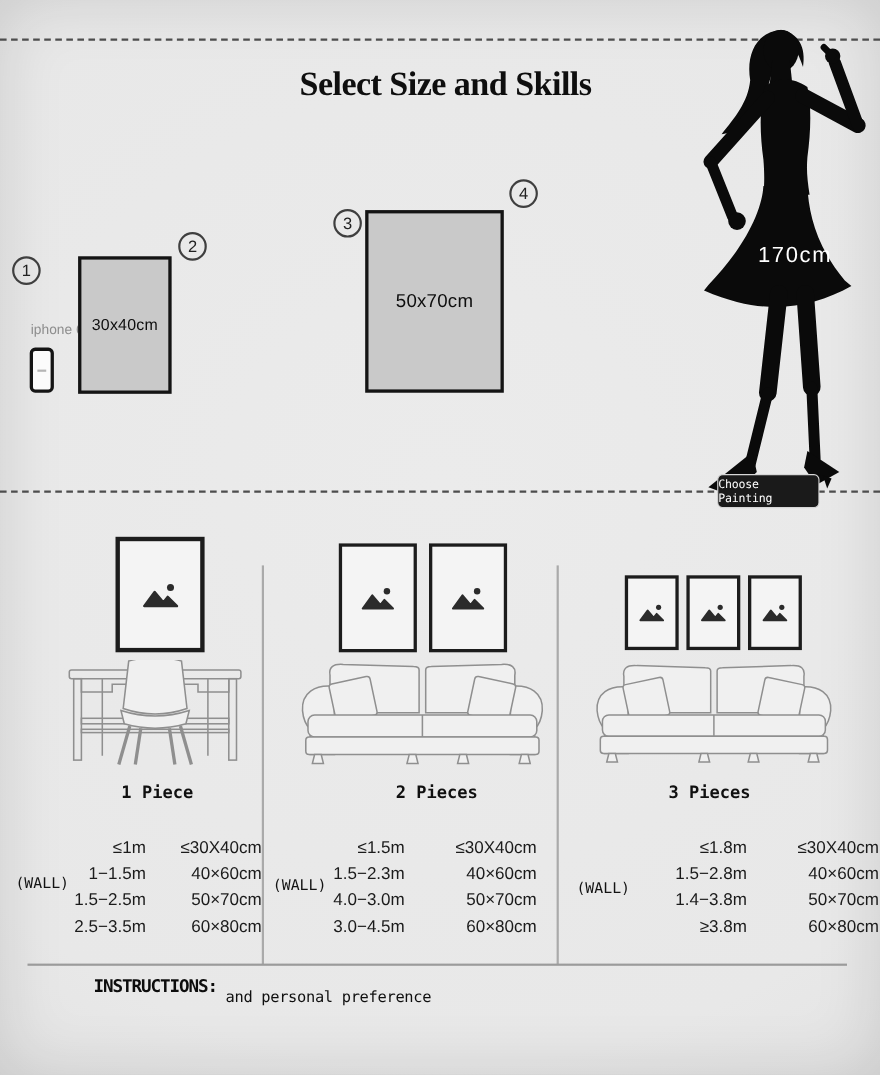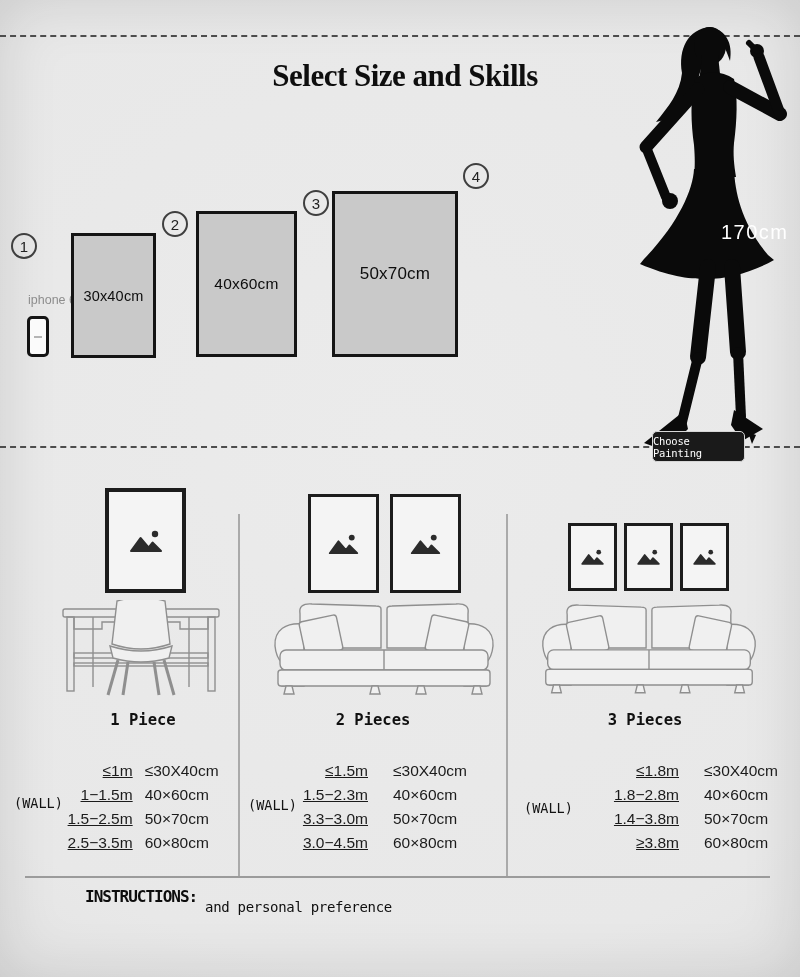--- a/index.html
+++ b/index.html
@@ -28,43 +28,43 @@
   .swatch span { color:#0d0d0d; letter-spacing:0.2px; }
   .phone-label { position:absolute; left:20px; top:293px; width:64px; text-align:center;
     font-size:12.5px; color:#8d8d8d; z-index:3; }
   .phone {
     position:absolute; left:27px; top:316px; width:22px; height:41px;
     border:3px solid #141414; border-radius:5px; background:#fbfbfb; z-index:3;
   }
   .phone::after { content:""; position:absolute; left:4px; top:17px; width:8px; height:2px; background:#b5b5b5; }
   .silhouette { position:absolute; left:620px; top:27px; width:172px; height:421px; z-index:2; }
   .model-height { position:absolute; left:689px; top:221px; z-index:3;
-    font-size:20px; letter-spacing:1.5px; color:#ffffff; font-weight:400;margin-left:32px; }
+    font-size:20px; letter-spacing:1.5px; color:#ffffff; font-weight:400; }
   .btn-choose {
     position:absolute; left:652px; top:431px; width:93px; height:31px; z-index:5;
     background:#1a1a1a; border:1px solid #d6d6d6; border-radius:5px;
     color:#fff; font-family:"DejaVu Sans Mono", monospace; font-size:10.5px;
     display:flex; align-items:center; justify-content:center; letter-spacing:-0.2px; cursor:pointer;
   }
   .divider-v { position:absolute; width:2px; background:#aaaaaa; z-index:1; }
   .rule-h { position:absolute; left:25px; top:876px; width:745px; height:2px; background:#9b9b9b; z-index:1; }
   .frame {
     position:absolute; background:#f4f4f4; border:4px solid #1c1c1c; z-index:2;
     display:flex; align-items:center; justify-content:center;
   }
   .frame svg { display:block; }
   .scene-svg { position:absolute; z-index:2; }
   .piece-label { position:absolute; width:120px; text-align:center; top:711px;
     font-family:"DejaVu Sans Mono", monospace; font-weight:bold; font-size:15.5px; color:#101010; z-index:2; }
   .wall-label { position:absolute; font-family:"DejaVu Sans Mono", monospace; font-weight:normal;
     font-size:13.5px; color:#131313; z-index:2; }
   .size-table { position:absolute; top:759px; z-index:2; }
   .size-table .trow { height:24px; display:flex; align-items:center; font-size:15.5px; color:#1b1b1b; }
-  .size-table .range { display:inline-block; text-align:right;text-decoration:underline; }
-  .size-table .size { display:inline-block; text-align:left; }
+  .size-table .range { display:inline-block; text-align:right; }
+  .size-table .size { display:inline-block; text-align:right; }
   .instr-label { position:absolute; left:85px; top:887px;
     font-family:"DejaVu Sans Mono", monospace; font-weight:bold; font-size:16px;
     letter-spacing:-1px; color:#0d0d0d; z-index:2; }
   .instr-line1 { position:absolute; left:205px; top:889px;
     font-family:"DejaVu Sans Mono", monospace; font-size:14px; letter-spacing:-0.3px; color:#0f0f0f; z-index:2; }
   .instr-line2 { position:absolute; left:205px; top:899px;
     font-family:"DejaVu Sans Mono", monospace; font-size:14px; letter-spacing:-0.3px; color:#0f0f0f; z-index:2; }
 </style>
 </head>
 <body>
@@ -87,23 +87,20 @@
     </div>
   <div class="circle-num" style="left:463px;top:163px">
       <span>4</span>
     </div>
 
   <div class="phone-label">iphone 6</div>
   <div class="phone"></div>
 
   <div class="swatch" style="left:71px;top:233px;width:85px;height:125px">
     <span style="font-size:14.5px">30x40cm</span>
-  </div>
-  <div class="swatch" style="left:196px;top:211px;width:101px;height:146px">
-    <span style="font-size:15.5px">40x60cm</span>
   </div>
   <div class="swatch" style="left:332px;top:191px;width:126px;height:166px;border-width:3.5px">
     <span style="font-size:17px">50x70cm</span>
   </div>
 
   <svg class="silhouette" viewBox="0 0 172 421" fill="#0a0a0a" stroke="none">
 
     <path d="M90,0 C68,2 58,22 62,46 C60,66 48,80 36,95 C50,93 64,82 72,68 C77,58 79,48 81,42 Z"></path>
     <path d="M90,0 C106,3 113,16 110,34 C106,22 100,8 88,3 Z"></path>
     <ellipse cx="90" cy="19" rx="16" ry="19"></ellipse>
@@ -193,21 +190,21 @@
     <rect x="34" y="22" width="38" height="36" rx="3" transform="rotate(-12 53 40)"></rect>
     <rect x="160" y="22" width="38" height="36" rx="3" transform="rotate(12 179 40)"></rect>
     <rect x="12" y="54" width="208" height="20" rx="6"></rect>
     <line x1="116" y1="54" x2="116" y2="74"></line>
     <rect x="10" y="74" width="212" height="16" rx="3"></rect>
     <path d="M18,90 l-2,8 h10 l-2,-8 Z"></path>
     <path d="M104,90 l-2,8 h10 l-2,-8 Z"></path>
     <path d="M150,90 l-2,8 h10 l-2,-8 Z"></path>
     <path d="M206,90 l-2,8 h10 l-2,-8 Z"></path>
   </svg>
-  <div class="piece-label" style="left:313px">2 Pieces</div>
+  <div class="piece-label" style="left:337px">2 Pieces</div>
 
   <div class="frame" style="left:568px;top:523px;width:49px;height:68px;border-width:3px">
     <svg width="25" height="18" viewBox="0 0 36 26">
       <g fill="#2b2b2b" stroke="#2b2b2b" stroke-width="2.4" stroke-linejoin="round">
         <circle cx="27" cy="6" r="3.4" stroke="none"></circle>
         <path d="M3,23 L12.5,10 L20.5,19.5 L24.5,14.5 L33,23 Z"></path>
       </g>
     </svg>
   </div>
   <div class="frame" style="left:624px;top:523px;width:49px;height:68px;border-width:3px">
@@ -267,37 +264,37 @@
   <div class="size-table" style="left:240px;width:268px">
     <div class="trow">
         <span class="range" style="width:128px">≤1.5m</span>
         <span class="size" style="width:95px;margin-left:25px">≤30X40cm</span>
       </div>
     <div class="trow">
         <span class="range" style="width:128px">1.5−2.3m</span>
         <span class="size" style="width:95px;margin-left:25px">40×60cm</span>
       </div>
     <div class="trow">
-        <span class="range" style="width:128px">3.3−3.0m</span>
+        <span class="range" style="width:128px">4.0−3.0m</span>
         <span class="size" style="width:95px;margin-left:25px">50×70cm</span>
       </div>
     <div class="trow">
         <span class="range" style="width:128px">3.0−4.5m</span>
         <span class="size" style="width:95px;margin-left:25px">60×80cm</span>
       </div>
   </div>
 
   <div class="wall-label" style="left:524px;top:800px">(WALL)</div>
   <div class="size-table" style="left:532px;width:292px">
     <div class="trow">
         <span class="range" style="width:147px">≤1.8m</span>
         <span class="size" style="width:95px;margin-left:25px">≤30X40cm</span>
       </div>
     <div class="trow">
-        <span class="range" style="width:147px">1.8−2.8m</span>
+        <span class="range" style="width:147px">1.5−2.8m</span>
         <span class="size" style="width:95px;margin-left:25px">40×60cm</span>
       </div>
     <div class="trow">
         <span class="range" style="width:147px">1.4−3.8m</span>
         <span class="size" style="width:95px;margin-left:25px">50×70cm</span>
       </div>
     <div class="trow">
         <span class="range" style="width:147px">≥3.8m</span>
         <span class="size" style="width:95px;margin-left:25px">60×80cm</span>
       </div>

